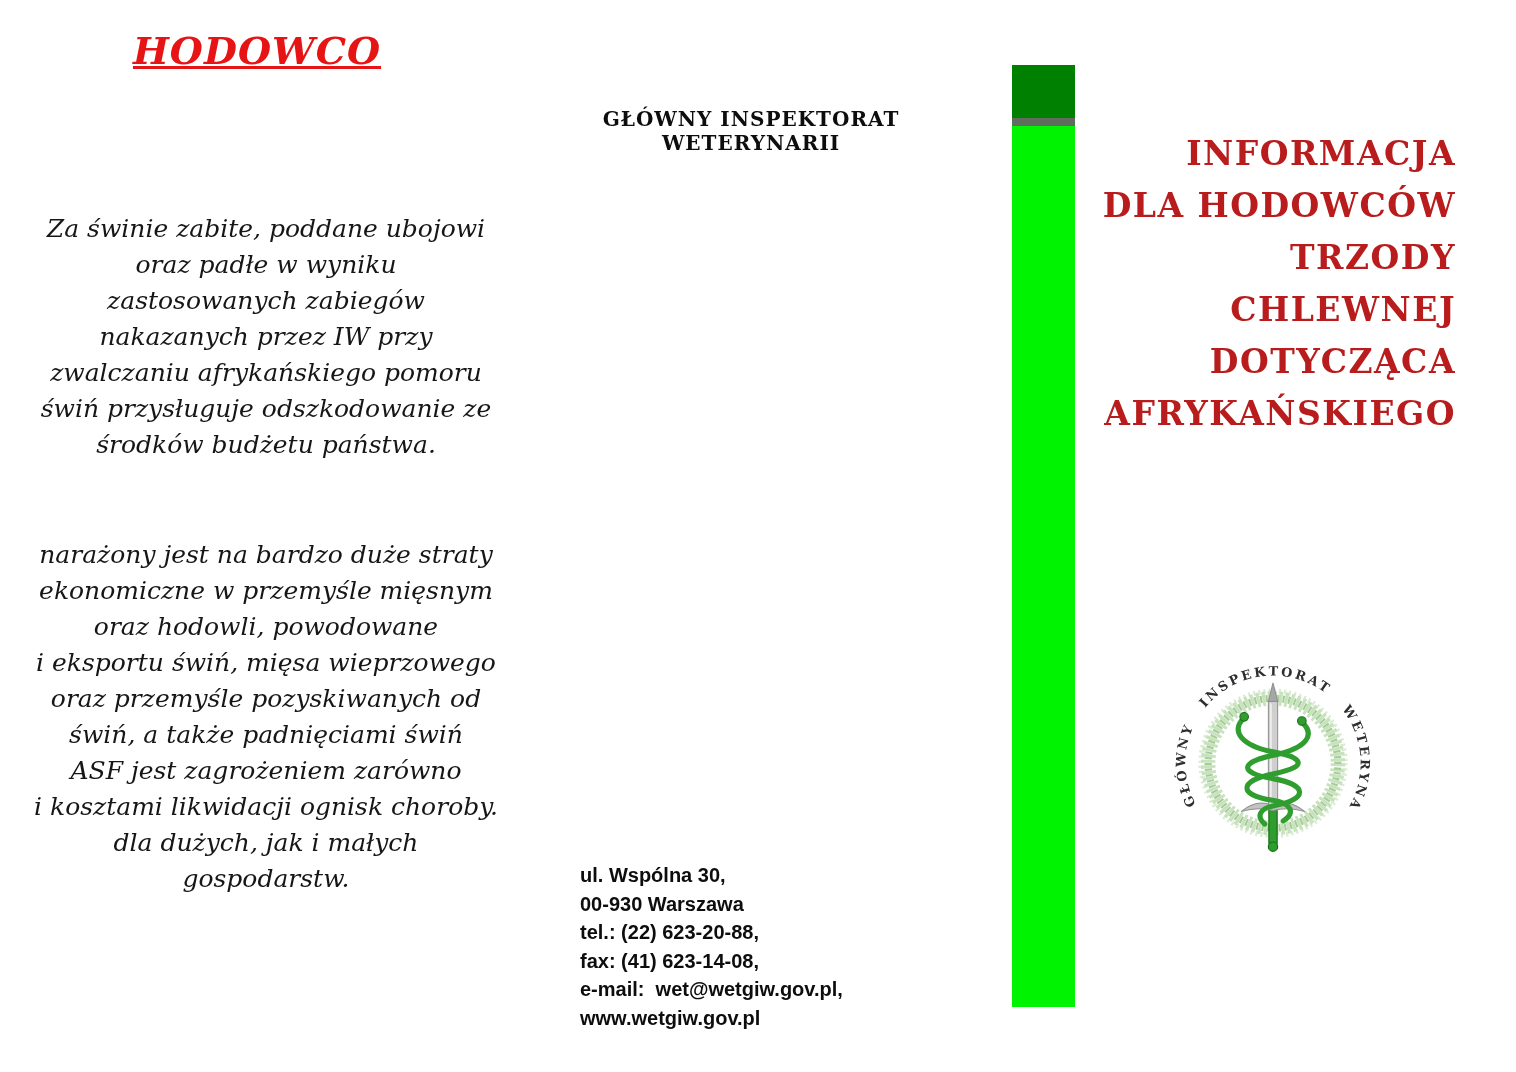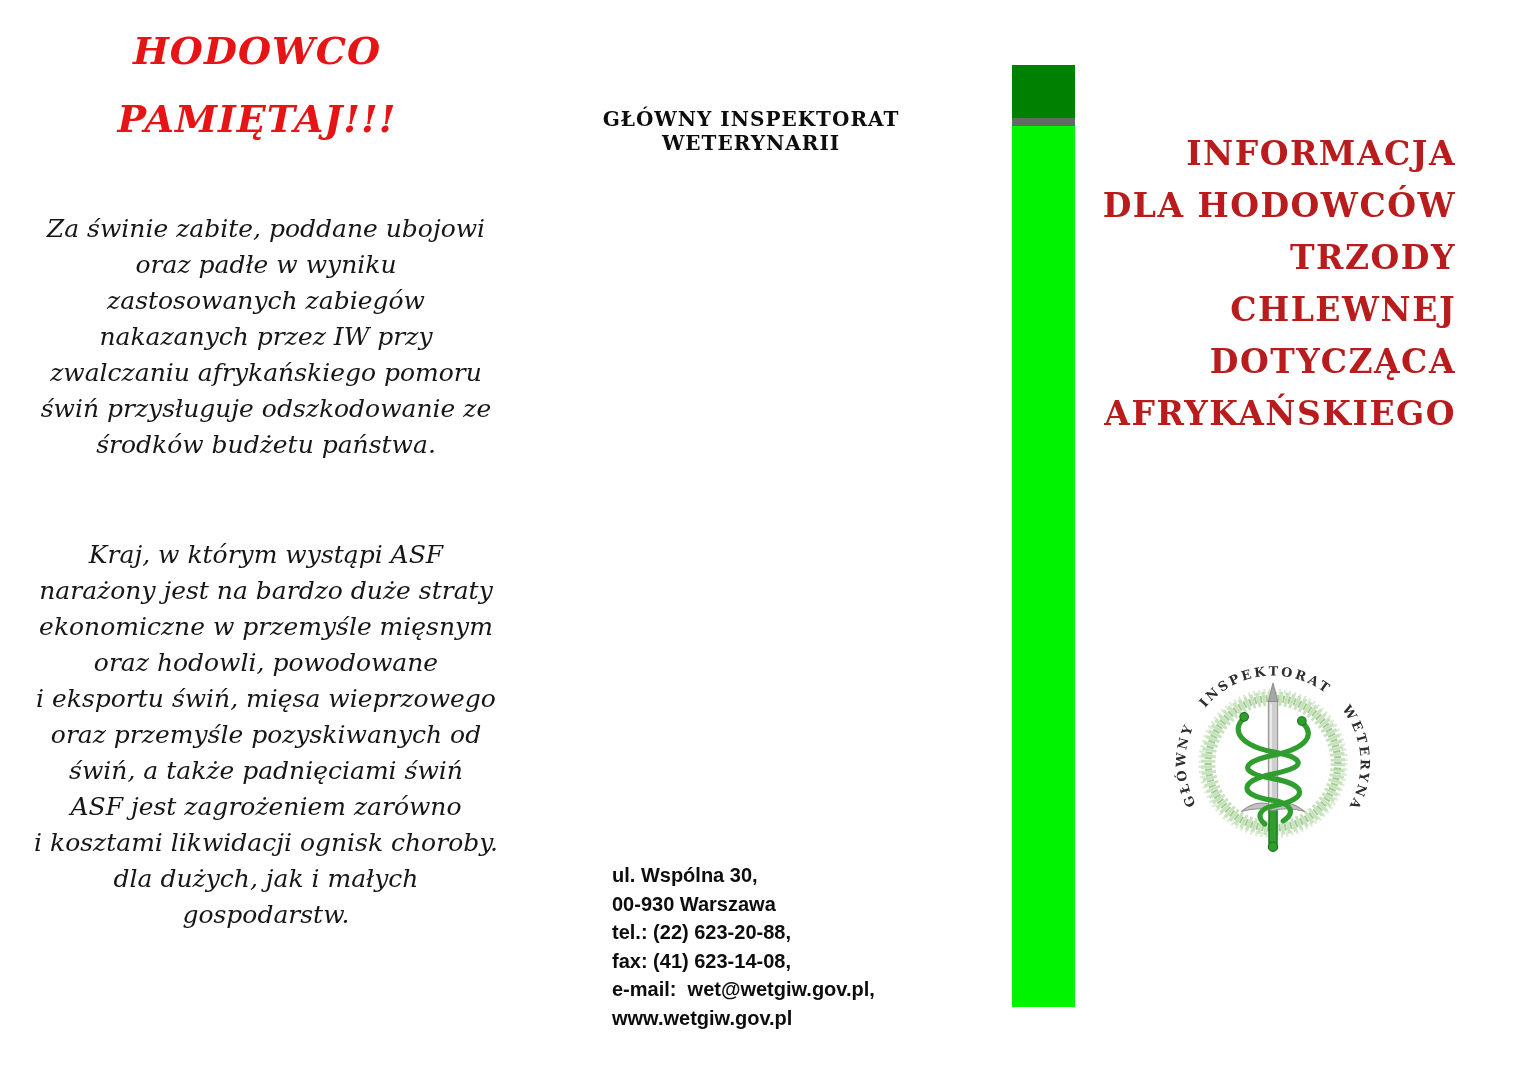--- a/index.html
+++ b/index.html
@@ -22,37 +22,38 @@
   .page{
     position:relative;width:1516px;height:1072px;background:#ffffff;overflow:hidden;
     font-family:"DejaVu Serif","Liberation Serif",serif;color:var(--text-black,#111);
   }
 
   
   .red-heading{
     position:absolute;left:18px;width:478px;text-align:center;
     font-weight:bold;font-style:italic;font-size:38px;letter-spacing:1px;
     color:var(--heading-red,#e61414);
+    text-decoration:underline;
   }
   .red-line1{top:28px;}
   .red-line2{top:96px;}
   .para{
     position:absolute;left:20px;width:492px;text-align:center;
     font-style:italic;font-size:25px;line-height:36px;color:#161616;
   }
   .para1{top:211px;}
   .para2{top:537px;}
 
   
   .giw-header{
     position:absolute;left:520px;top:107px;width:462px;text-align:center;
     font-weight:bold;font-size:20px;letter-spacing:1px;color:#0d0d0d;
   }
   .contact{
-    position:absolute;left:612px;top:861px;
+    position:absolute;left:580px;top:861px;
     font-family:"Liberation Sans","DejaVu Sans",sans-serif;
     font-weight:bold;font-style:normal;font-size:20px;line-height:28.5px;color:#0d0d0d;
     white-space:pre-wrap;
   }
 
   
   .green-bar{position:absolute;left:1012px;top:65px;width:63px;height:942px;}
   .bar-cap{width:100%;height:53px;background:var(--bar-dark-green,#008000);}
   .bar-strip{width:100%;height:8px;background:var(--bar-gray-strip,#5f6d5f);}
   .bar-body{width:100%;height:881px;background:var(--bar-bright-green,#00f300);}
@@ -68,34 +69,32 @@
     font-family:"DejaVu Serif","Liberation Serif",serif;
     font-weight:bold;font-size:12.5px;letter-spacing:2.5px;word-spacing:13px;
   }
 </style>
 </head>
 <body>
 
 <div class="page">
 
   <div class="red-heading red-line1">HODOWCO</div>
-  <div class="red-heading red-line2">PAMIĘTAJ!!!</div>
 
   <div class="para para1">
       <div>Za świnie zabite, poddane ubojowi</div>
       <div>oraz padłe w wyniku</div>
       <div>zastosowanych zabiegów</div>
       <div>nakazanych przez IW przy</div>
       <div>zwalczaniu afrykańskiego pomoru</div>
       <div>świń przysługuje odszkodowanie ze</div>
       <div>środków budżetu państwa.</div>
     </div>
 
   <div class="para para2">
-      <div>Kraj, w którym wystąpi ASF</div>
       <div>narażony jest na bardzo duże straty</div>
       <div>ekonomiczne w przemyśle mięsnym</div>
       <div>oraz hodowli, powodowane</div>
       <div>i eksportu świń, mięsa wieprzowego</div>
       <div>oraz przemyśle pozyskiwanych od</div>
       <div>świń, a także padnięciami świń</div>
       <div>ASF jest zagrożeniem zarówno</div>
       <div>i kosztami likwidacji ognisk choroby.</div>
       <div>dla dużych, jak i małych</div>
       <div>gospodarstw.</div>

